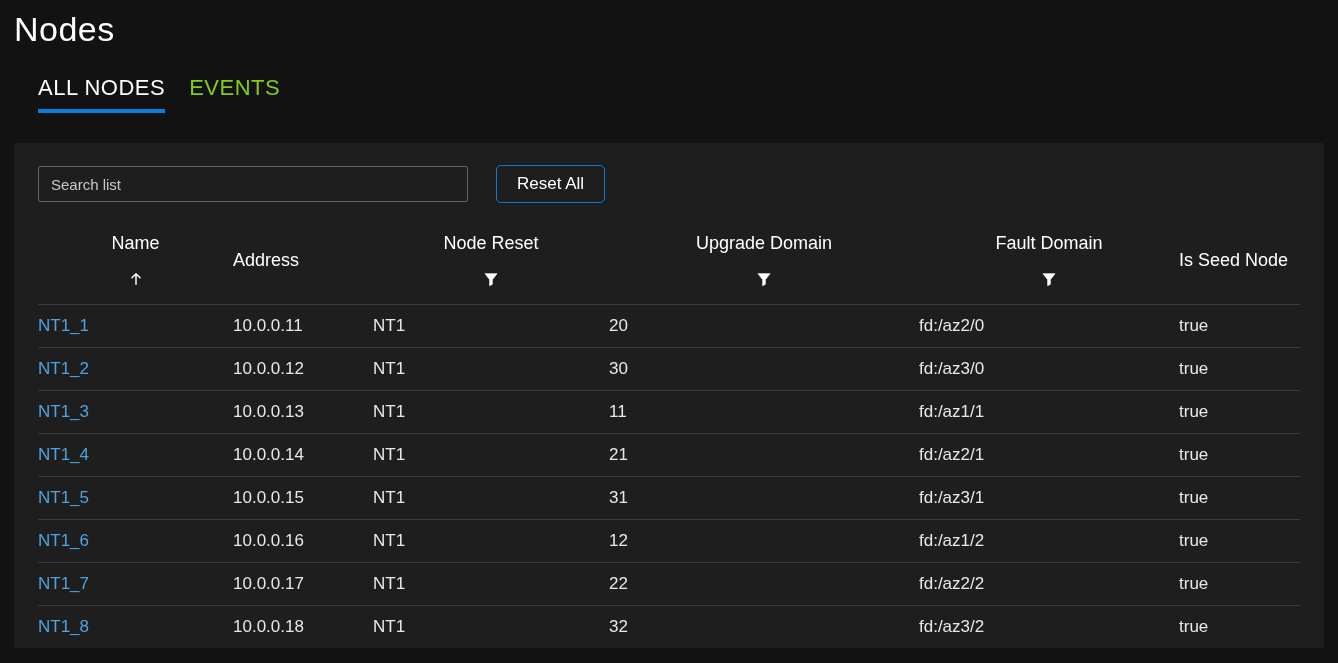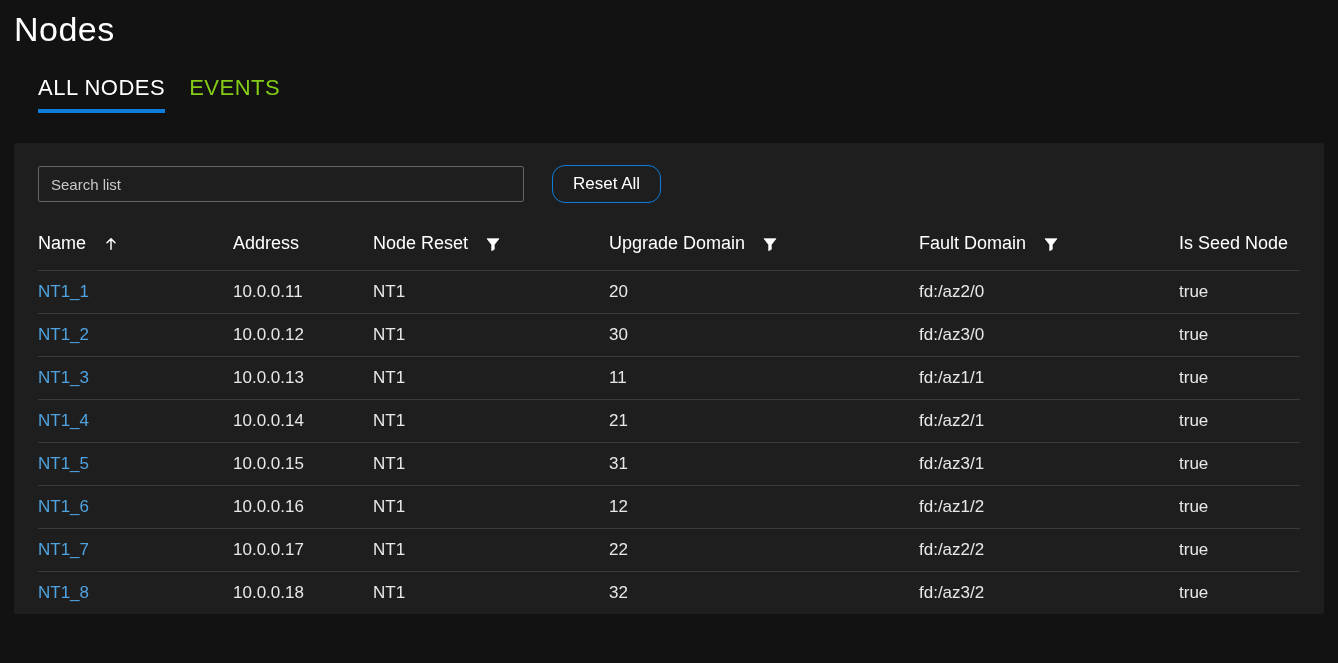--- a/index.html
+++ b/index.html
@@ -49,61 +49,62 @@
       padding: 22px 24px 0 24px;
       border-radius: 2px;
     }
     .toolbar {
       display: flex;
       gap: 28px;
       align-items: center;
       margin-bottom: 22px;
     }
     .search-input {
-      width: 486px;
+      width: 430px;
       height: 36px;
       background-color: #1e1e1e;
       border: 1px solid #646464;
       border-radius: 2px;
       color: #e0e0e0;
       font-size: 15px;
       padding: 0 12px;
       outline: none;
     }
     .search-input::placeholder {
       color: #c8c8c8;
     }
     .reset-button {
       height: 38px;
       padding: 0 20px;
       background-color: transparent;
       border: 1px solid #0d7ddb;
       color: #ffffff;
       font-size: 17px;
       cursor: pointer;
-      border-radius: 13px;
+      border-radius: 5px;
     }
     .table {
       width: 100%;
       border-collapse: collapse;
       table-layout: fixed;
     }
     .table th {
       text-align: left;
       font-weight: 400;
       font-size: 18px;
       color: #ffffff;
       padding: 8px 0 16px 0;
       border-bottom: 1px solid #3a3a3a;
       vertical-align: middle;
     }
     .th-inner {
       display: flex;
       align-items: center;
       gap: 16px;
+      flex-direction: column;
     }
     .sort-icon, .filter-icon {
       display: inline-flex;
       align-items: center;
       justify-content: center;
       width: 18px;
       height: 18px;
     }
     .sort-icon svg, .filter-icon svg {
       width: 16px;

